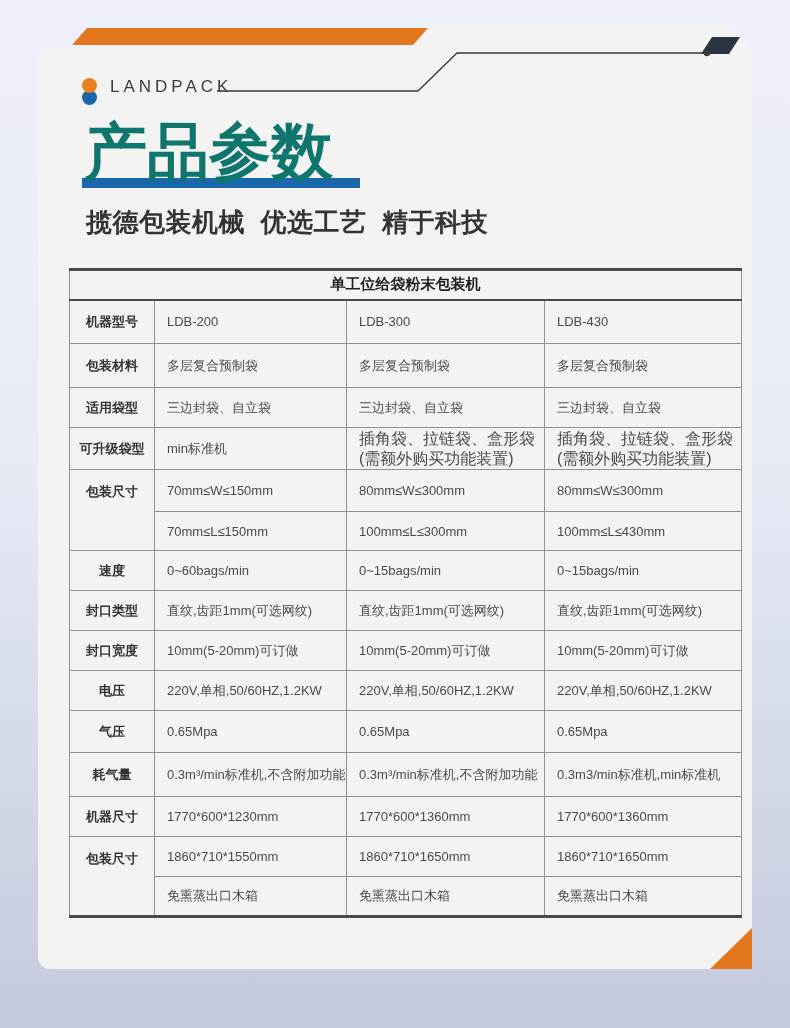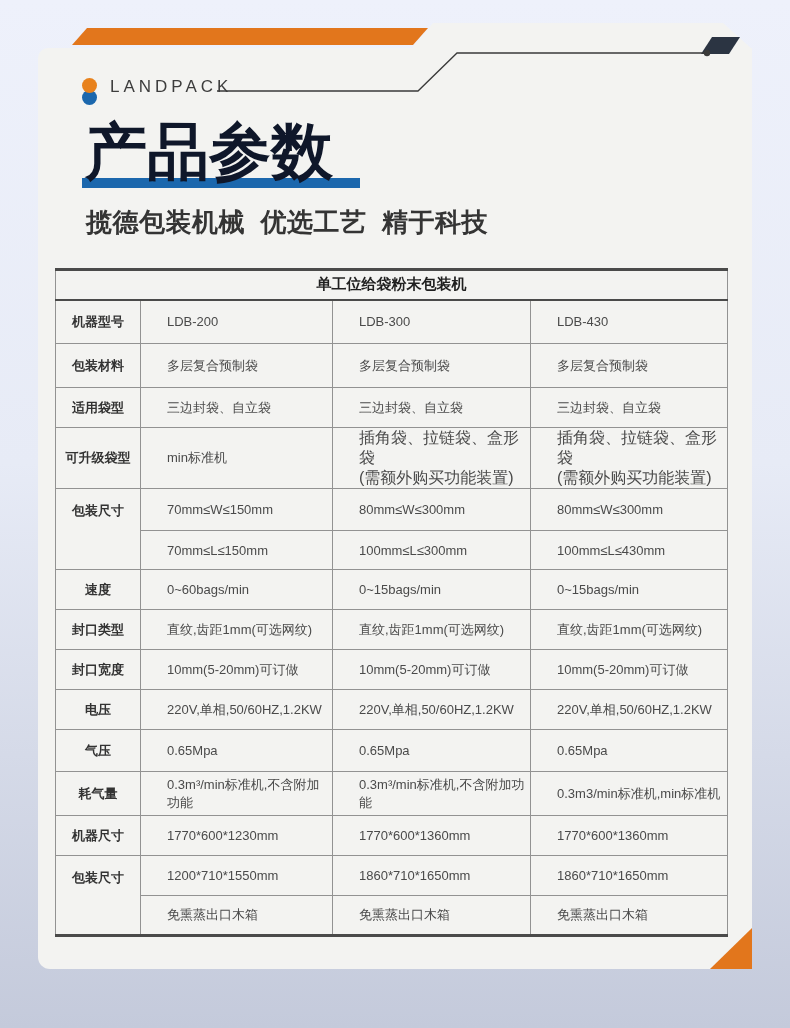--- a/index.html
+++ b/index.html
@@ -44,44 +44,44 @@
   .logo-text {
     position:absolute; left:28px; top:0; line-height:17px;
     font-size:17px; letter-spacing:4px; color:#3d3d3d; font-weight:400;
     white-space:nowrap;
     text-align:center;
   }
   
   .blue-underline { position:absolute; left:82px; top:178px; width:278px; height:10px; background:#1b67ad; z-index:1; }
   .page-title {
     position:absolute; left:85px; top:121px; z-index:2;
-    font-size:62px; font-weight:900; color:#0f172a; line-height:1;
+    font-size:62px; font-weight:900; color:#0f766e; line-height:1;
     letter-spacing:0px; white-space:nowrap;
   }
   .page-subtitle {
     position:absolute; left:86px; top:205px;
     font-size:26px; font-weight:800; color:#343434; white-space:pre; letter-spacing:0.5px;
   }
   
   table.spec {
-    position:absolute; left:55px; top:268px; width:672px;
+    position:absolute; left:69px; top:268px; width:672px;
     border-collapse:collapse; table-layout:fixed;
     border-top:3px solid #4a4a4a; border-bottom:3px solid #4a4a4a;
     border-left:1px solid #929292; border-right:1px solid #929292;
   }
   table.spec td, table.spec th { border:1px solid #929292; vertical-align:middle; }
   th.tbl-title {
     height:30px; font-size:15px; font-weight:700; color:#1f1f1f;
     text-align:center; border-bottom:2px solid #4a4a4a !important;
   }
   td.lbl {
     text-align:center; font-size:13px; font-weight:700; color:#333333;margin-top:24px;
   }
   td.val {
-    font-size:13px; color:#4a4a4a; padding-left:26px; text-align:left;
+    font-size:13px; color:#4a4a4a; padding-left:12px; text-align:left;
     white-space:pre-line;
   }
   td.val.small { font-size:16px; line-height:1.25; }
   td.lbl.span2 { vertical-align:top; padding-top:13px;font-family:Liberation Mono, monospace; }
   tr.h44 { height:44px; } tr.h42 { height:42px; }
   tr.h40 { height:40px; } tr.h39 { height:39px; }
 </style>
 </head>
 <body>
 
@@ -191,21 +191,21 @@
     <td class="val">0.3m3/min标准机,min标准机</td>
   </tr>
   <tr class="h40">
     <td class="lbl">机器尺寸</td>
     <td class="val">1770*600*1230mm</td>
     <td class="val">1770*600*1360mm</td>
     <td class="val">1770*600*1360mm</td>
   </tr>
   <tr class="h40">
     <td class="lbl span2" rowspan="2">包装尺寸</td>
-    <td class="val">1200*710*1550mm</td>
+    <td class="val">1860*710*1550mm</td>
     <td class="val">1860*710*1650mm</td>
     <td class="val">1860*710*1650mm</td>
   </tr>
   <tr class="h40">
     <td class="val">免熏蒸出口木箱</td>
     <td class="val">免熏蒸出口木箱</td>
     <td class="val">免熏蒸出口木箱</td>
   </tr>
 </tbody>
   </table>

